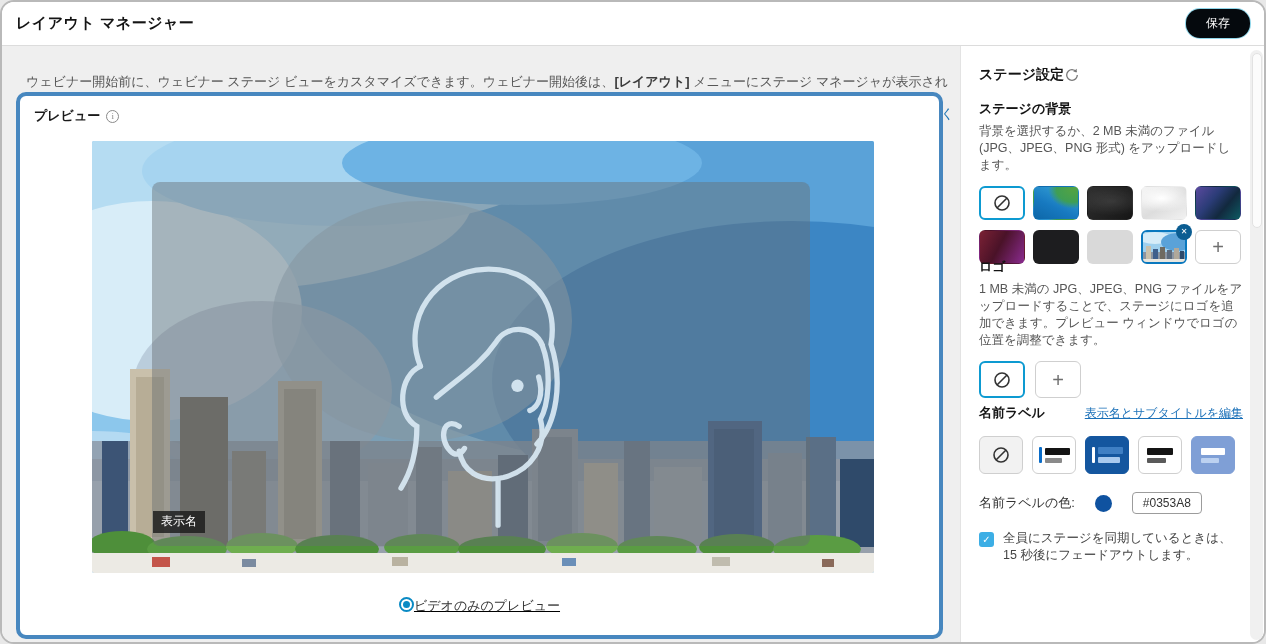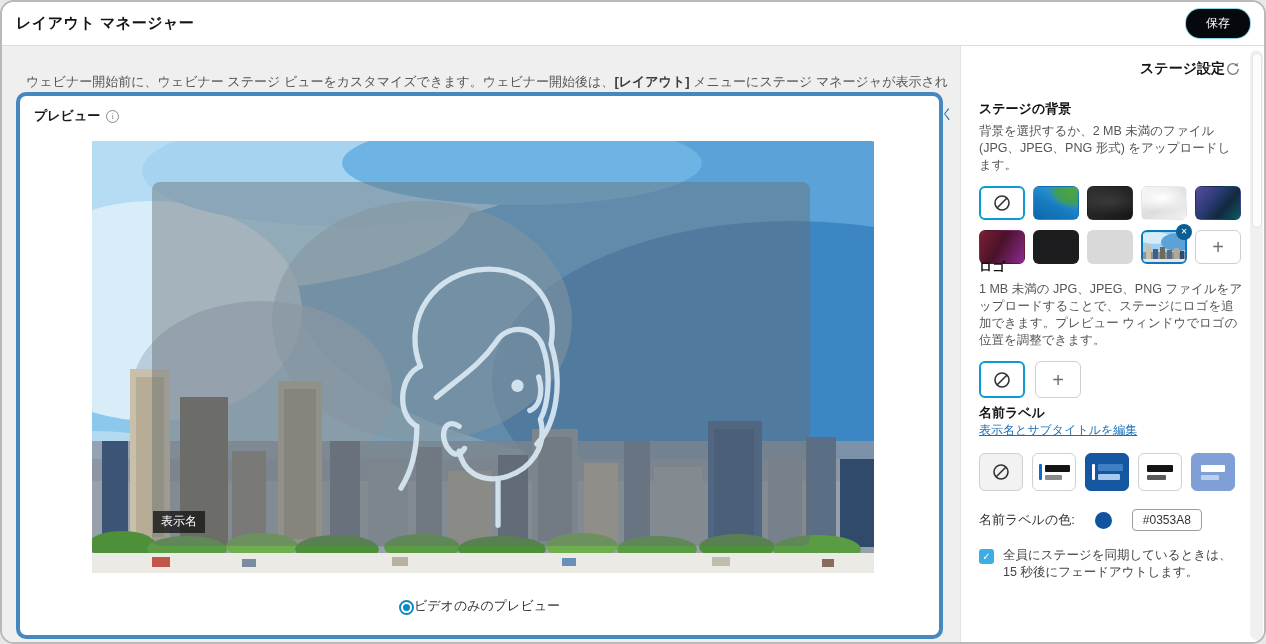--- a/index.html
+++ b/index.html
@@ -32,51 +32,51 @@
               font-family:"Liberation Serif",serif; }
   .stage-image{ position:absolute; left:72px; top:45px; width:782px; height:432px;
                 border-radius:2px; overflow:hidden; }
   .video-overlay{ position:absolute; left:60px; top:41px; width:658px; height:364px;
                   background:rgba(104,110,116,0.45); border-radius:8px; }
   .avatar-svg{ position:absolute; left:198px; top:52px; width:252px; height:300px; }
   .name-tag{ position:absolute; left:1px; bottom:13px; background:rgba(22,22,22,0.78);
              color:#fff; font-size:12px; padding:2px 8px 3px;margin-top:16px; }
   .radio-row{ position:absolute; left:0; bottom:20px; width:100%; display:flex;
               justify-content:center; gap:44px; align-items:center; }
-  .radio-item{ display:flex; align-items:flex-end; cursor:pointer; }
+  .radio-item{ display:flex; align-items:flex-start; cursor:pointer;text-decoration:underline; }
   .radio-circle{ width:15px; height:15px; border-radius:50%; border:2px solid #9a9a9a; background:#fff; }
   .radio-circle.on{ border-color:#0a8ac4; display:flex; align-items:center; justify-content:center; }
   .radio-circle.on::after{ content:""; width:7px; height:7px; border-radius:50%; background:#0a8ac4; }
   .radio-label{ font-size:13px; color:#333; }
 
   
   .panel{ position:absolute; left:958px; top:44px; width:308px; height:600px; background:#fff;
           border-left:1px solid #e3e3e3; }
-  .panel-head{ position:absolute; left:18px; top:14px; width:262px; display:flex;
-               justify-content:flex-end; align-items:center; }
+  .panel-head{ position:absolute; left:18px; top:20px; width:262px; display:flex;
+               justify-content:flex-start; align-items:center; }
   .panel-title{ font-size:14px; font-weight:bold; color:#141414; }
   .refresh-icon{ width:16px; height:16px; cursor:pointer; }
   .sec-title{ font-size:13px; font-weight:bold; color:#141414; }
   .sec-desc{ font-size:12.5px; line-height:17px; color:#565656; margin-top:5px; }
   .bg-section{ position:absolute; left:18px; top:54px; width:262px; }
   .swatch-grid{ display:grid; grid-template-columns:repeat(5,46px); gap:10px 8px; margin-top:12px; }
   .swatch{ width:46px; height:34px; border-radius:6px; border:1px solid #cfcfcf; background:#fff;
            position:relative; cursor:pointer; display:flex; align-items:center; justify-content:center; }
   .swatch.no-border{ border-color:transparent; }
   .swatch.sel-teal{ border:2px solid #0d9ad1; }
   .swatch.sel-blue{ border:2px solid #0a78be; }
   .none-glyph{ width:18px; height:18px; }
   .plus-glyph{ font-size:20px; color:#6f6f6f; font-weight:400; line-height:1; }
   .close-badge{ position:absolute; right:-7px; top:-8px; width:16px; height:16px; border-radius:50%;
                 background:#0b5d92; color:#fff; font-size:8px; line-height:16px; text-align:center; }
   .logo-section{ position:absolute; left:18px; top:212px; width:266px; }
   .logo-row{ display:flex; gap:10px; margin-top:12px; }
   .logo-swatch{ width:46px; height:37px; }
   .nl-section{ position:absolute; left:18px; top:358px; width:264px; }
-  .nl-head{ display:flex; justify-content:space-between; align-items:flex-start;flex-direction:column; }
+  .nl-head{ display:flex; justify-content:space-between; align-items:center; }
   .edit-link{ font-size:12px; color:#1a70b8; text-decoration:underline; cursor:pointer; }
   .nl-swatches{ display:flex; gap:9px; margin-top:14px; }
   .nl-swatch{ width:44px; height:38px; border-radius:6px; border:1px solid #cfcfcf; background:#fff;
               display:flex; align-items:center; justify-content:center; gap:3px; cursor:pointer; }
   .nl-none{ background:#f2f2f2; }
   .nl-blue{ background:#14569f; border-color:#14569f; }
   .nl-peri{ background:#7f9fd6; border-color:#7f9fd6; }
   .vbar{ width:3px; height:16px; border-radius:1px; }
   .bars{ display:flex; flex-direction:column; gap:3px; align-items:flex-start; }
   .bar{ border-radius:1px; }

